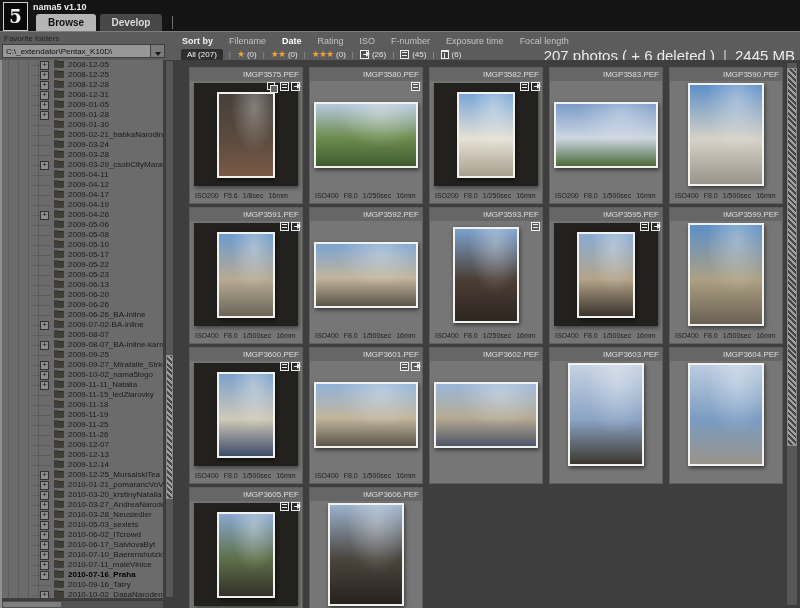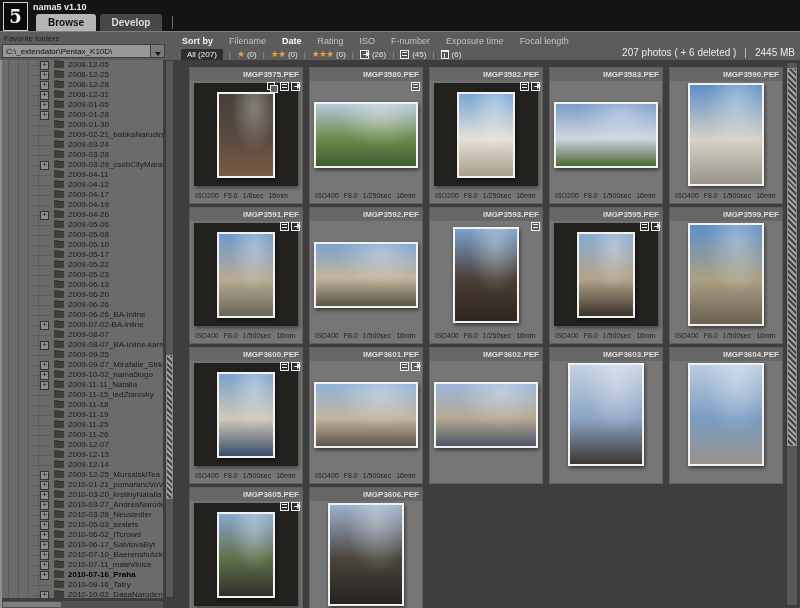--- a/index.html
+++ b/index.html
@@ -27,21 +27,21 @@
            font-size:9px;color:#c3c3c3;white-space:nowrap;}
   .sort-label{font-weight:bold;color:#f0f0f0;}
   .sort-opt.active{color:#ffffff;font-weight:bold;}
   .filterrow{position:absolute;left:181px;top:16px;height:13px;display:flex;align-items:center;gap:6px;font-size:8px;color:#e2e2e2;}
   .chip{background:#2e2e2e;color:#f4f4f4;padding:1px 6px 2px 6px;border-radius:2px;}
   .fsep{color:#999999;}
   .fitem{display:flex;align-items:center;gap:3px;}
   .stars{color:#e8a33d;font-size:9px;line-height:9px;letter-spacing:-1px;}
   .fcount{color:#e2e2e2;}
   .path{position:absolute;right:5px;top:2px;font-size:9px;font-weight:bold;color:#fafafa;}
-  .stats{position:absolute;right:5px;top:15px;font-size:10px;color:#eaeaea;}
+  .stats{position:absolute;right:5px;top:15px;font-size:15px;color:#eaeaea;}
   .stats .sep{margin:0 8px;color:#c9c9c9;}
   
   .fi{width:9px;height:9px;border:1px solid #ededed;background:rgba(58,58,58,.45);box-sizing:border-box;position:relative;display:inline-block;}
   .fi.tag::before{content:"";position:absolute;left:1px;top:1px;right:1px;bottom:1px;
                   background:repeating-linear-gradient(180deg,#ededed 0 1px,transparent 1px 3px);}
   .fi.export::before{content:"";position:absolute;left:2px;top:3px;width:5px;height:1px;background:#ededed;}
   .fi.export::after{content:"";position:absolute;right:-5px;top:0px;border:3px solid transparent;border-left:4px solid #ededed;}
   .fi.copy{border:none;background:none;width:11px;height:11px;}
   .fi.copy::before{content:"";position:absolute;left:0;top:0;width:6px;height:6px;border:1px solid #ededed;}
   .fi.copy::after{content:"";position:absolute;left:3px;top:3px;width:6px;height:6px;border:1px solid #ededed;background:#636363;}
@@ -66,21 +66,21 @@
          background:repeating-linear-gradient(45deg,#a0a0a0 0 2px,#454545 2px 4px);}
   .vscroll.side{position:absolute;left:163px;top:0;width:9px;height:538px;}
   .vscroll.side .vthumb{top:294px;height:144px;}
   .hscroll{position:absolute;left:0;top:540px;width:161px;height:8px;background:#515151;border-top:1px solid #3a3a3a;box-sizing:border-box;}
   .hthumb{position:absolute;left:1px;top:1px;width:58px;height:5px;background:#7e7e7e;}
   
   .main{position:absolute;left:176px;top:60px;width:624px;height:548px;background:#3e3e3e;overflow:hidden;}
   .grid{position:absolute;left:14px;top:8px;width:592px;display:grid;grid-template-columns:repeat(5,112px);gap:5px 8px;}
   .cell{width:112px;height:135px;background:#767676;position:relative;outline:1px solid #5e5e5e;}
   .chead{height:13px;background:#666666;font-size:8px;color:#dcdcdc;text-align:right;line-height:13px;
-         padding-right:3px;overflow:hidden;white-space:nowrap;font-weight:bold;}
+         padding-right:3px;overflow:hidden;white-space:nowrap;}
   .cbody{position:absolute;left:0;top:13px;width:112px;height:107px;}
   .flags{position:absolute;top:1px;right:2px;display:flex;gap:2px;z-index:3;align-items:flex-start;}
   .photo{position:absolute;border:2px solid #f1f1ee;box-shadow:1px 2px 4px rgba(0,0,0,.55);}
   .photo::after{content:"";position:absolute;left:0;top:0;right:0;bottom:0;
                 background:radial-gradient(ellipse at 65% 16%,rgba(255,255,255,.32),rgba(255,255,255,0) 46%);}
   .photo.landscape{width:100px;height:62px;left:50%;top:50%;transform:translate(-50%,-50%);}
   .photo.portrait{width:62px;height:92px;left:50%;top:50%;transform:translate(-50%,-50%);}
   .photo.tall{width:72px;height:99px;left:50%;top:2px;transform:translateX(-50%);}
   .matte{position:absolute;left:4px;top:2px;width:104px;height:103px;background:#23211e;box-shadow:1px 2px 4px rgba(0,0,0,.45);}
   .matte .photo{width:54px;height:82px;left:50%;top:50%;transform:translate(-50%,-50%);}

